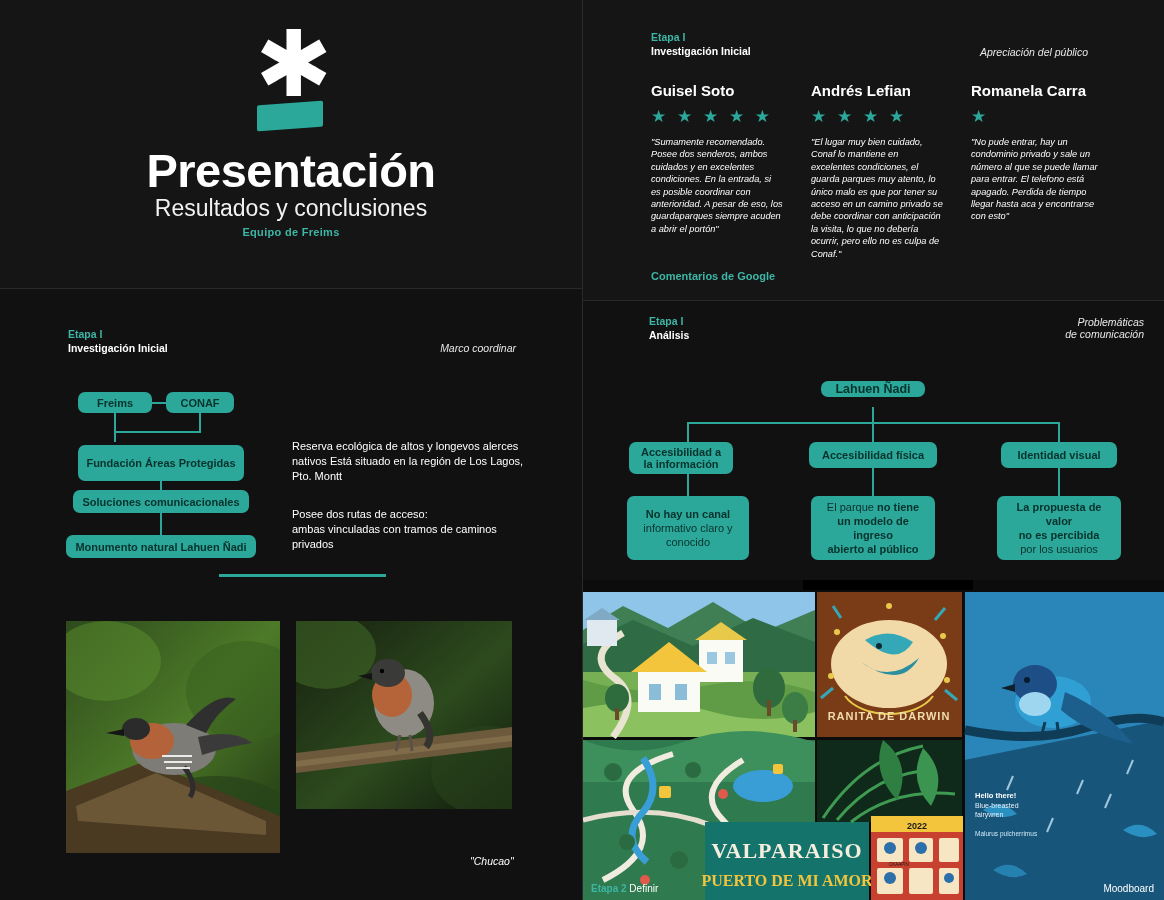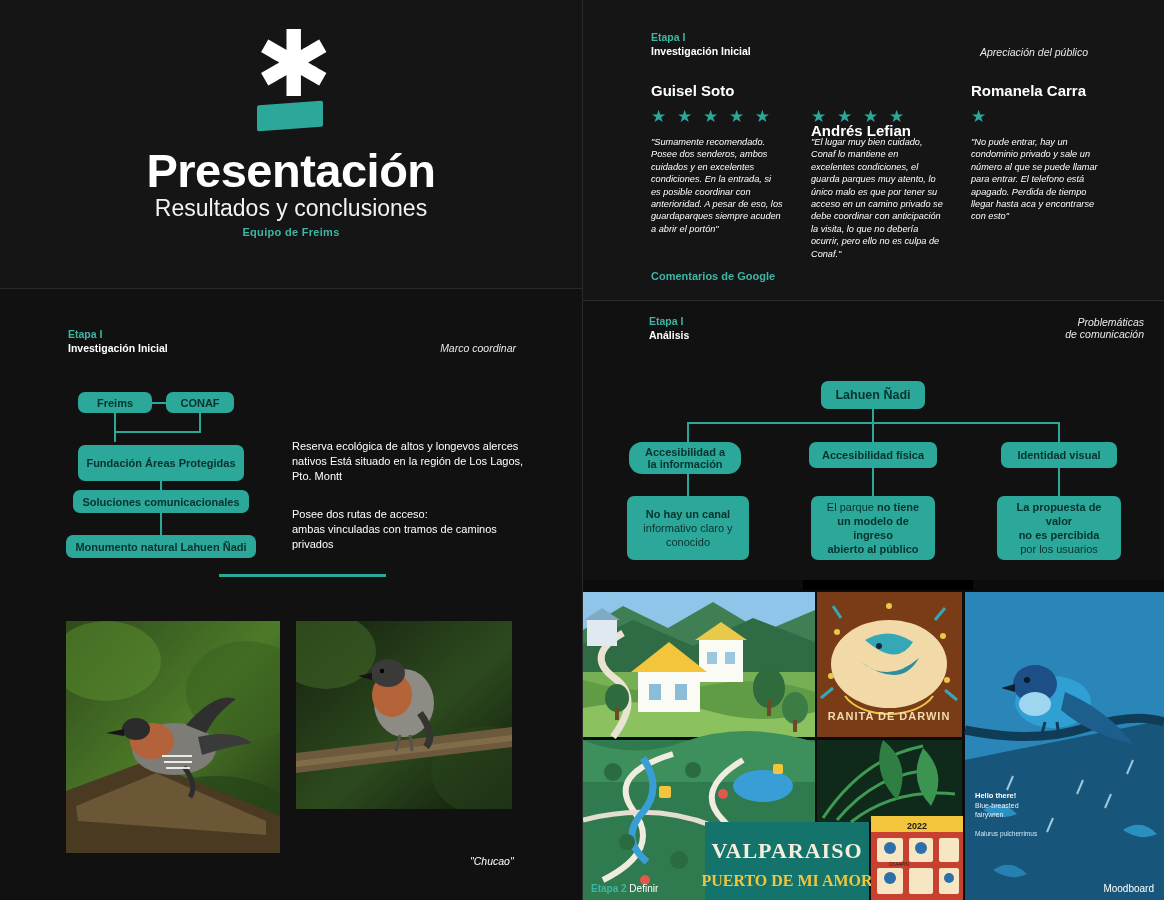--- a/index.html
+++ b/index.html
@@ -313,49 +313,49 @@
     <div class="etapa-label" style="left:68px; top:30px;">
       <div class="e1">Etapa I</div>
       <div class="e2">Investigación Inicial</div>
     </div>
     <div class="corner-note" style="right:76px; top:46px; width:220px;">Apreciación del público</div>
 
     <div class="rev-name" style="left:68px; top:82px;">Guisel Soto</div>
     <div class="stars" style="left:68px; top:106px;">★ ★ ★ ★ ★</div>
     <div class="quote" style="left:68px; top:136px; width:132px;">"Sumamente recomendado. Posee dos senderos, ambos cuidados y en excelentes condiciones. En la entrada, si es posible coordinar con anterioridad. A pesar de eso, los guardaparques siempre acuden a abrir el portón"</div>
 
-    <div class="rev-name" style="left:228px; top:82px;margin-top:40px;">Andrés Lefian</div>
+    <div class="rev-name" style="left:228px; top:82px;">Andrés Lefian</div>
     <div class="stars" style="left:228px; top:106px;">★ ★ ★ ★</div>
     <div class="quote" style="left:228px; top:136px; width:132px;">"El lugar muy bien cuidado, Conaf lo mantiene en excelentes condiciones, el guarda parques muy atento, lo único malo es que por tener su acceso en un camino privado se debe coordinar con anticipación la visita, lo que no debería ocurrir, pero ello no es culpa de Conaf."</div>
 
     <div class="rev-name" style="left:388px; top:82px;">Romanela Carra</div>
     <div class="stars" style="left:388px; top:106px;">★</div>
     <div class="quote" style="left:388px; top:136px; width:132px;">"No pude entrar, hay un condominio privado y sale un número al que se puede llamar para entrar. El telefono está apagado. Perdida de tiempo llegar hasta aca y encontrarse con esto"</div>
 
     <div class="google-label" style="left:68px; top:270px;">Comentarios de Google</div>
   </div>
 
   <div class="slide-analysis">
     <div class="etapa-label" style="left:66px; top:13px;">
       <div class="e1">Etapa I</div>
       <div class="e2">Análisis</div>
     </div>
     <div class="corner-note" style="right:20px; top:15px; width:220px;">
       <div>Problemáticas</div>
       <div>de comunicación</div>
     </div>
 
-    <div class="node" style="left:238px; top:80px; width:104px; height:28px; font-size:12.5px;">Lahuen Ñadi</div>
+    <div class="node" style="left:238px; top:80px; width:104px; height:16px; font-size:12.5px;">Lahuen Ñadi</div>
     <div class="line" style="left:289px; top:106px; width:2px; height:16px;"></div>
     <div class="line" style="left:104px; top:121px; width:373px; height:2px;"></div>
     <div class="line" style="left:104px; top:121px; width:2px; height:20px;"></div>
     <div class="line" style="left:289px; top:121px; width:2px; height:20px;"></div>
     <div class="line" style="left:475px; top:121px; width:2px; height:20px;"></div>
 
-    <div class="node" style="left:46px; top:141px; width:112px; height:32px;border-radius:13px;">
+    <div class="node" style="left:46px; top:141px; width:104px; height:32px;">
       <div>
         <div>Accesibilidad a</div>
         <div>la información</div>
       </div>
     </div>
     <div class="node" style="left:226px; top:141px; width:128px; height:26px;">Accesibilidad física</div>
     <div class="node" style="left:418px; top:141px; width:116px; height:26px;text-align:right;">Identidad visual</div>
 
     <div class="line" style="left:104px; top:173px; width:2px; height:22px;"></div>
     <div class="line" style="left:289px; top:167px; width:2px; height:28px;"></div>

